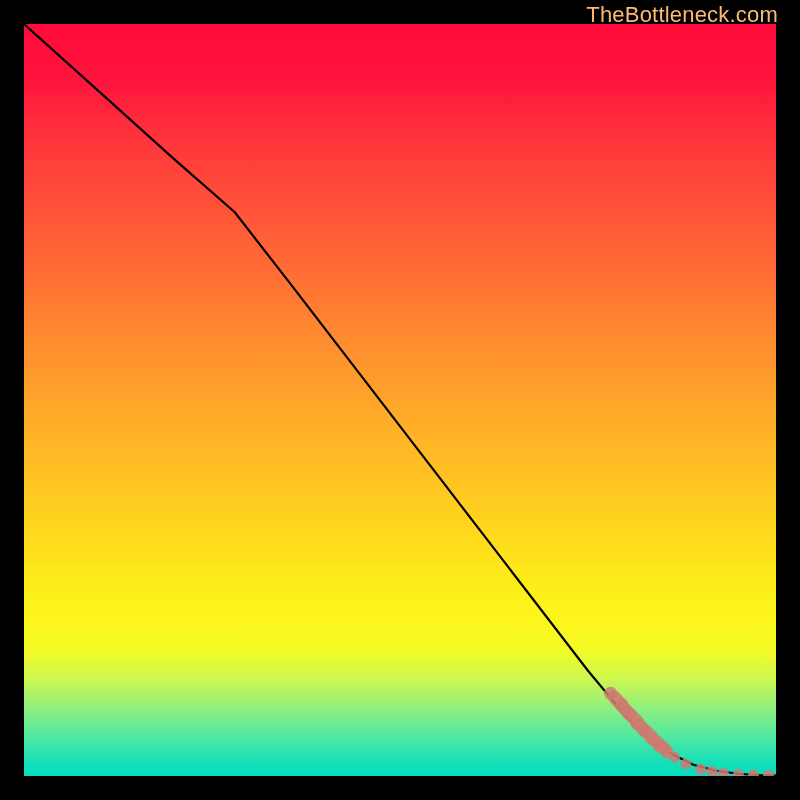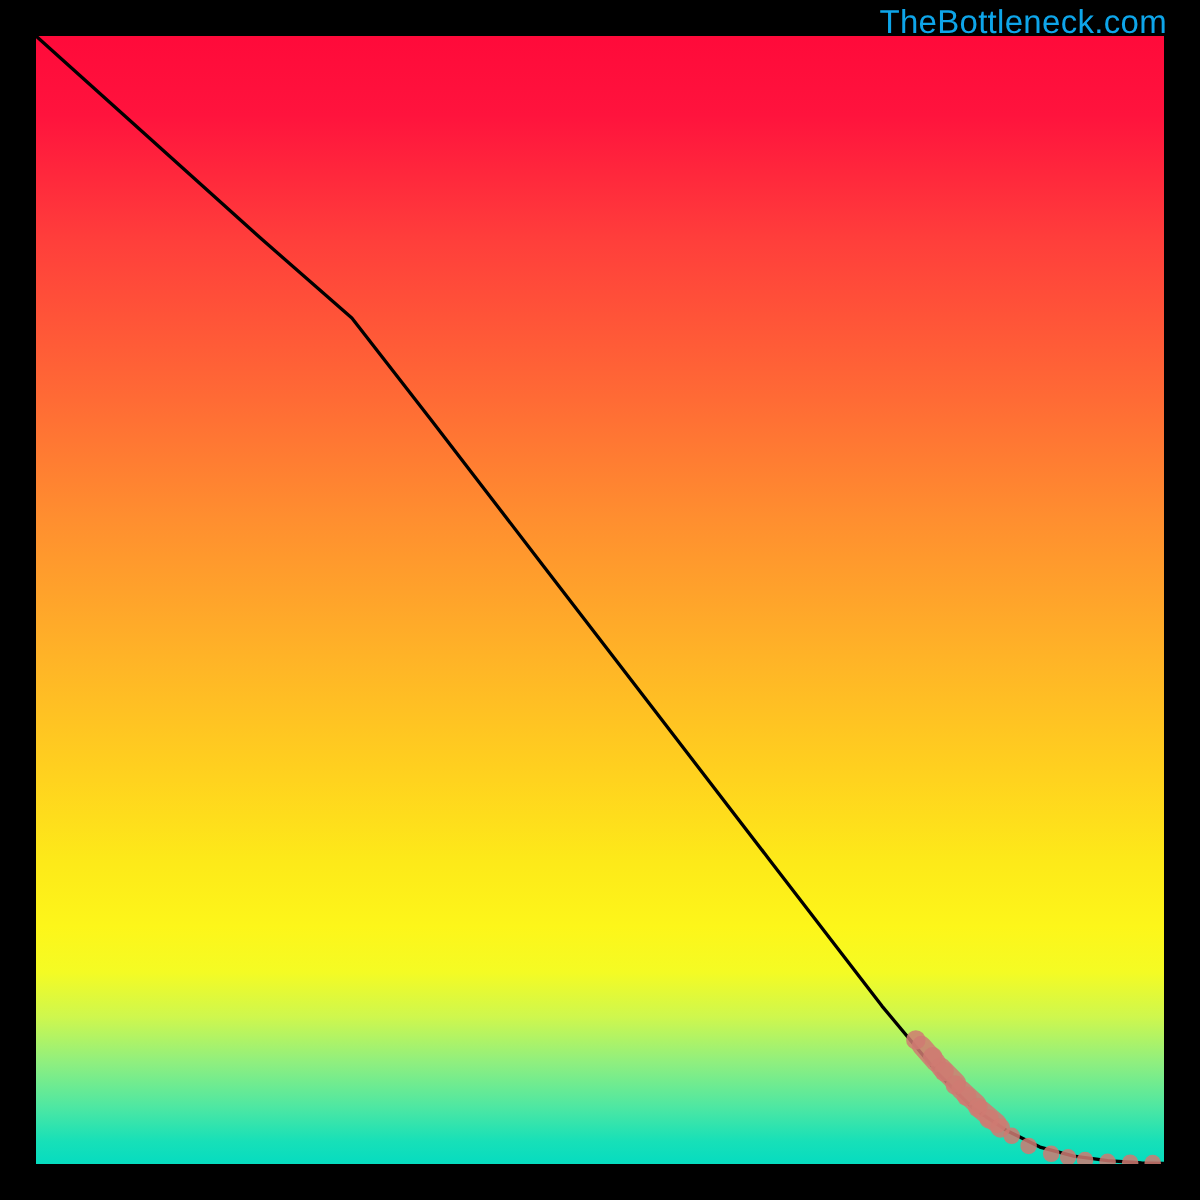--- a/index.html
+++ b/index.html
@@ -14,21 +14,21 @@
   .frame {
     position: relative;
     width: 800px;
     height: 800px;
     background: #000000;
   }
   .watermark {
     position: absolute;
     top: 2px;
     right: 22px;
-    color: #0ea5e9;
+    color: #fdba74;
     font-size: 22px;
     font-weight: 400;
     letter-spacing: 0.2px;
     z-index: 5;
   }
   .plot-area {
     position: absolute;
     left: 24px;
     top: 24px;
     width: 752px;

